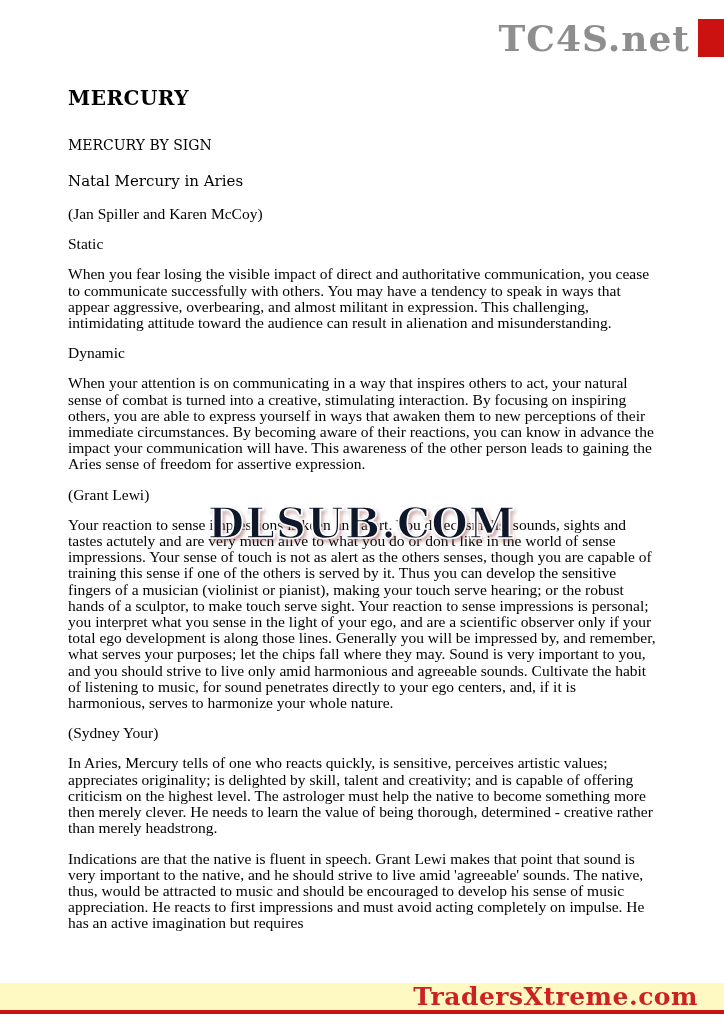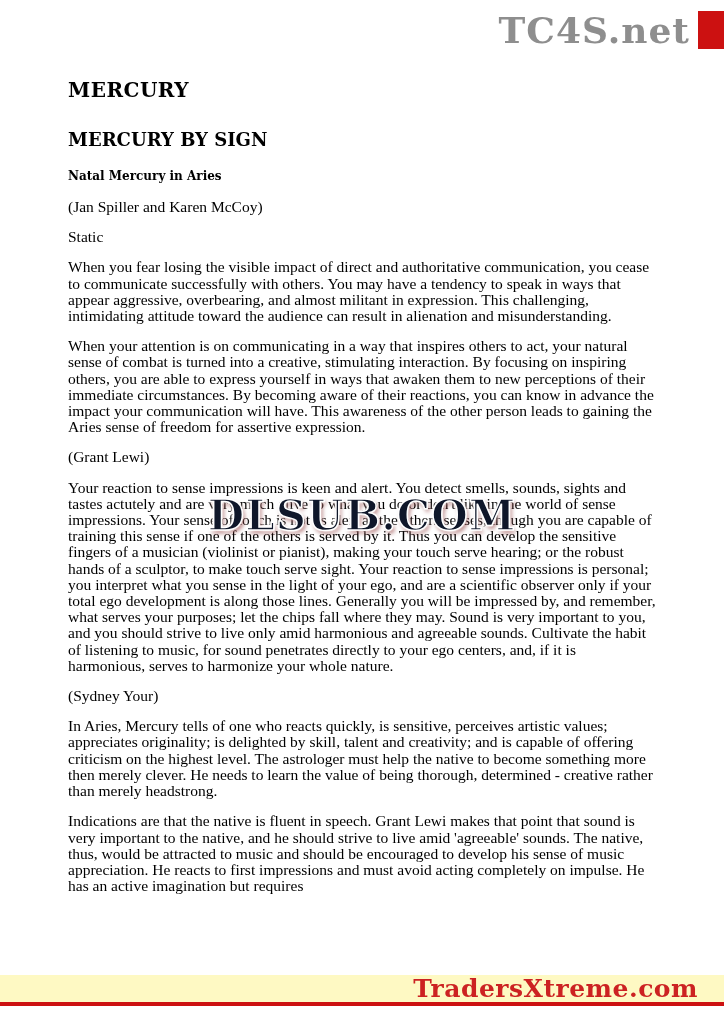--- a/index.html
+++ b/index.html
@@ -1,41 +1,41 @@
 <!DOCTYPE html>
 <html><head>
 <meta charset="utf-8">
 <style>
   html, body { margin: 0; padding: 0; background: #ffffff; }
   .page {
     position: relative;
     width: 724px;
     height: 1004px;
-    margin: 8px auto;
+    margin: 16px auto;
     background: #ffffff;
     overflow: hidden;
     font-family: "DejaVu Serif", "Liberation Serif", serif;
     color: #000000;
   }
   .content { padding: 70px 68px 0 68px; }
   .doc-title {
     font-size: 20px;
     font-weight: bold;
     text-align: left;
     margin: 0 0 27px 0;
     letter-spacing: 0.5px;
   }
   .section-heading {
-    font-size: 18px;
-    font-weight: bold;
+    font-size: 14px;
+    font-weight: normal;
     margin: 0 0 19px 0;
   }
   .sub-heading {
-    font-size: 12px;
-    font-weight: bold;
+    font-size: 15px;
+    font-weight: normal;
     margin: 0 0 16px 0;
   }
   .para {
     font-size: 15.5px;
     line-height: 16.2px;
     margin: 0 0 14px 0;
     text-align: left;
     font-family: Liberation Serif, serif;
   }
   
@@ -116,20 +116,21 @@
   <div class="logo-red-block"></div>
 
   <div class="content">
     <h1 class="doc-title">MERCURY</h1>
     <h2 class="section-heading">MERCURY BY SIGN</h2>
     <h3 class="sub-heading">Natal Mercury in Aries</h3>
 
     <p class="para">(Jan Spiller and Karen McCoy)</p>
     <p class="para">Static</p>
     <p class="para">When you fear losing the visible impact of direct and authoritative communication, you cease to communicate successfully with others. You may have a tendency to speak in ways that appear aggressive, overbearing, and almost militant in expression. This challenging, intimidating attitude toward the audience can result in alienation and misunderstanding.</p>
+    <p class="para">Dynamic</p>
     <p class="para">When your attention is on communicating in a way that inspires others to act, your natural sense of combat is turned into a creative, stimulating interaction. By focusing on inspiring others, you are able to express yourself in ways that awaken them to new perceptions of their immediate circumstances. By becoming aware of their reactions, you can know in advance the impact your communication will have. This awareness of the other person leads to gaining the Aries sense of freedom for assertive expression.</p>
     <p class="para">(Grant Lewi)</p>
     <p class="para">Your reaction to sense impressions is keen and alert. You detect smells, sounds, sights and tastes actutely and are very much alive to what you do or don't like in the world of sense impressions. Your sense of touch is not as alert as the others senses, though you are capable of training this sense if one of the others is served by it. Thus you can develop the sensitive fingers of a musician (violinist or pianist), making your touch serve hearing; or the robust hands of a sculptor, to make touch serve sight. Your reaction to sense impressions is personal; you interpret what you sense in the light of your ego, and are a scientific observer only if your total ego development is along those lines. Generally you will be impressed by, and remember, what serves your purposes; let the chips fall where they may. Sound is very important to you, and you should strive to live only amid harmonious and agreeable sounds. Cultivate the habit of listening to music, for sound penetrates directly to your ego centers, and, if it is harmonious, serves to harmonize your whole nature.</p>
     <p class="para">(Sydney Your)</p>
     <p class="para">In Aries, Mercury tells of one who reacts quickly, is sensitive, perceives artistic values; appreciates originality; is delighted by skill, talent and creativity; and is capable of offering criticism on the highest level. The astrologer must help the native to become something more then merely clever. He needs to learn the value of being thorough, determined - creative rather than merely headstrong.</p>
     <p class="para">Indications are that the native is fluent in speech. Grant Lewi makes that point that sound is very important to the native, and he should strive to live amid 'agreeable' sounds. The native, thus, would be attracted to music and should be encouraged to develop his sense of music appreciation. He reacts to first impressions and must avoid acting completely on impulse. He has an active imagination but requires</p>
   </div>
 
   <div class="watermark">DLSUB.COM</div>
 

